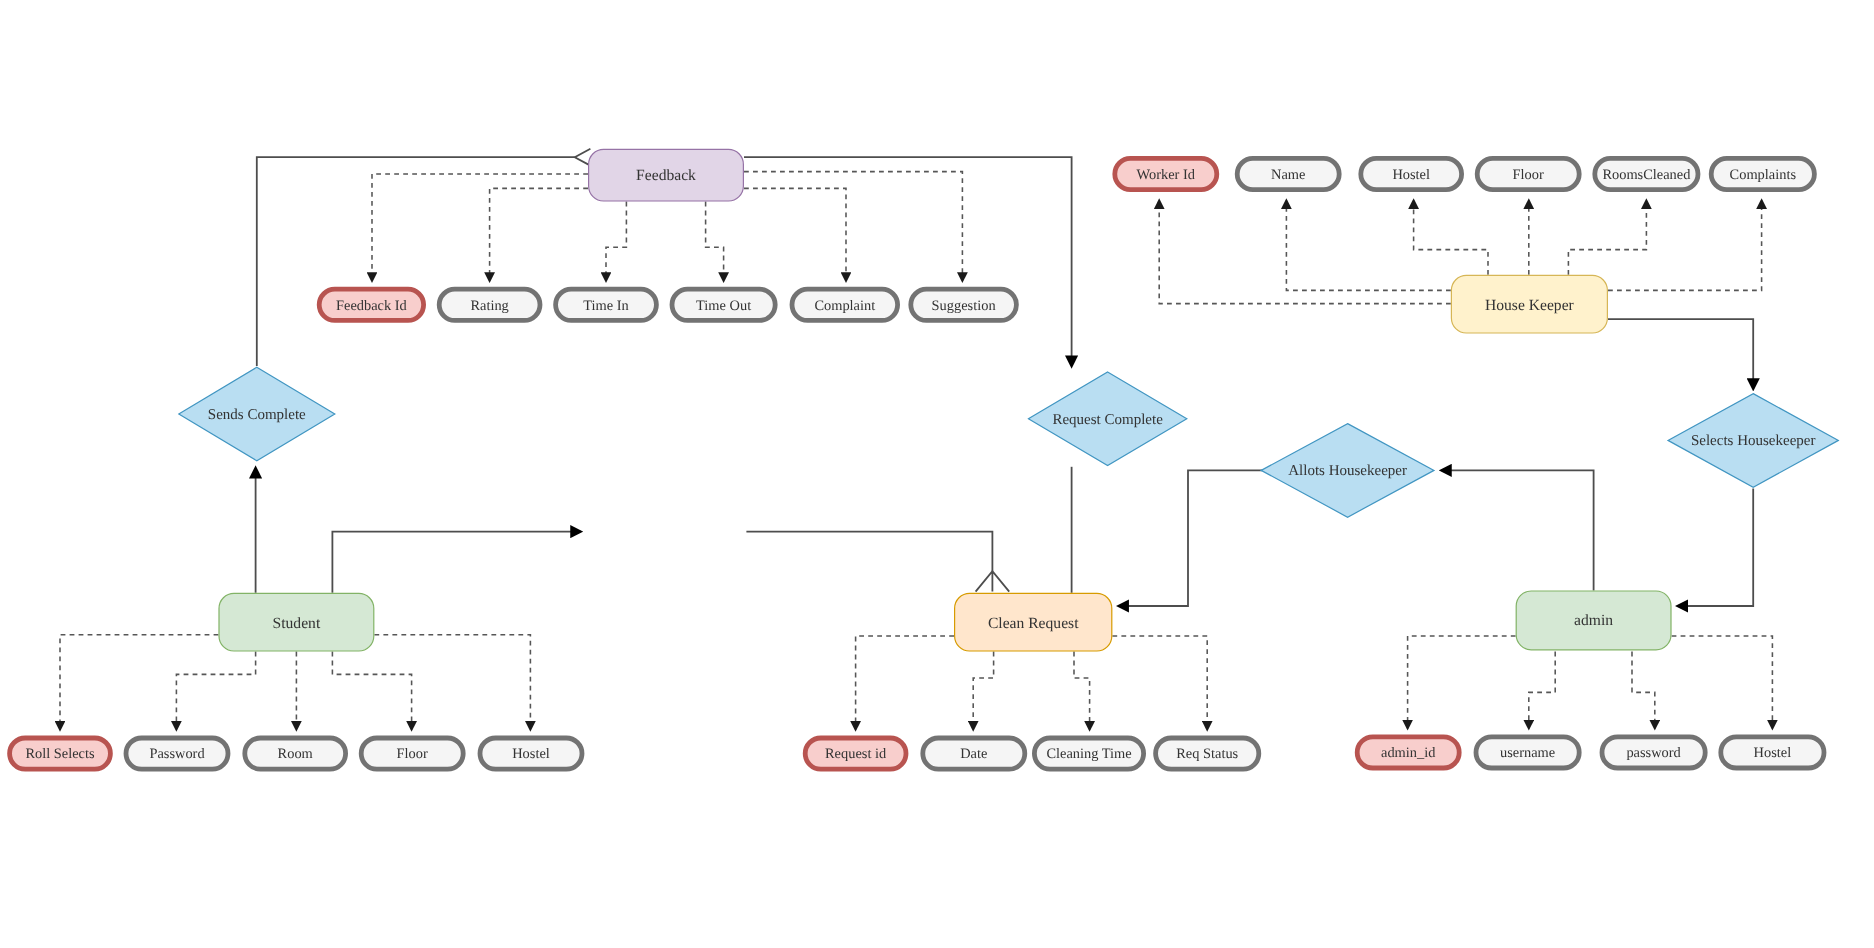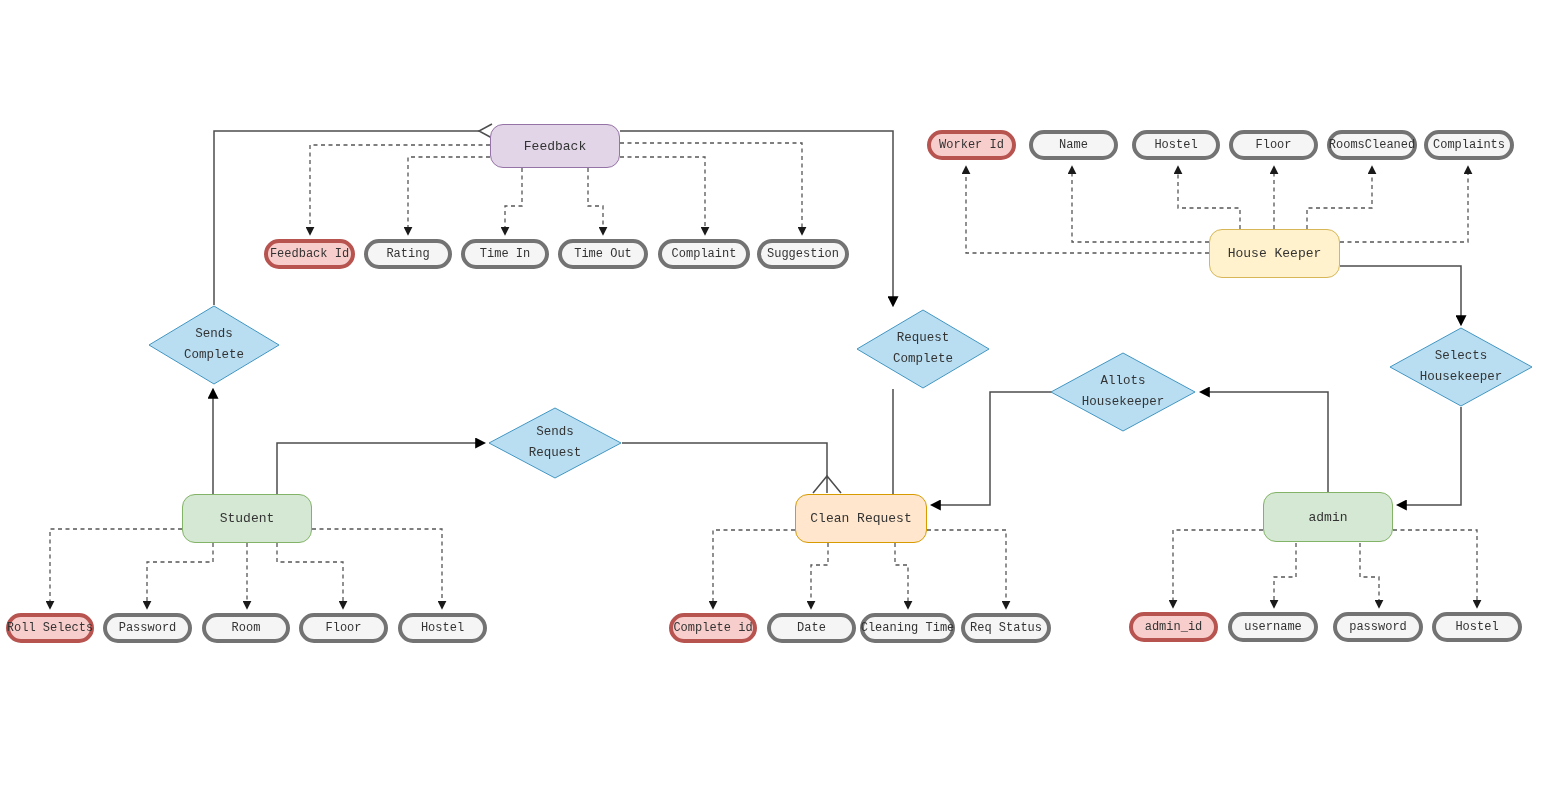--- a/index.html
+++ b/index.html
@@ -1,18 +1,18 @@
 <!DOCTYPE html>
 <html><head>
 <meta charset="utf-8">
 <style>
   html,body{margin:0;padding:0;background:#ffffff;}
   #canvas{
     position:relative;width:1562px;height:756px;background:#ffffff;overflow:hidden;
-    font-family:Liberation Mono, monospace;
+    font-family:Liberation Serif, serif;
   }
   #edges{position:absolute;left:0;top:0;width:1562px;height:790px;}
   .entity{
     position:absolute;border-radius:13px;border:1px solid #000;
     display:flex;align-items:center;justify-content:center;
     font-size:13px;color:#333;box-sizing:border-box;
   }
   .ent-purple{background:#e1d5e7;border-color:#9673a6;}
   .ent-yellow{background:#fff2cc;border-color:#d6b656;}
   .ent-green {background:#d5e8d4;border-color:#82b366;}
@@ -120,26 +120,20 @@
     <span>admin</span>
   </div>
 
   <div class="diamond" style="left:148px;top:305px;width:132px;height:80px;">
     <svg width="132" height="80">
       <polygon points="66,1 131,40 66,79 1,40" fill="#b9def2" stroke="#4296c2" stroke-width="1"></polygon>
     </svg>
     <div class="lbl">Sends Complete</div>
   </div>
 
-  <div class="diamond" style="left:488px;top:407px;width:134px;height:72px;">
-    <svg width="134" height="72">
-      <polygon points="67,1 133,36 67,71 1,36" fill="#b9def2" stroke="#4296c2" stroke-width="1"></polygon>
-    </svg>
-    <div class="lbl">Sends Request</div>
-  </div>
 
   <div class="diamond" style="left:856px;top:309px;width:134px;height:80px;">
     <svg width="134" height="80">
       <polygon points="67,1 133,40 67,79 1,40" fill="#b9def2" stroke="#4296c2" stroke-width="1"></polygon>
     </svg>
     <div class="lbl">Request Complete</div>
   </div>
 
   <div class="diamond" style="left:1050px;top:352px;width:146px;height:80px;">
     <svg width="146" height="80">
@@ -203,21 +197,21 @@
     <span>Room</span>
     </div>
   <div class="pill" style="left:299px;top:613px;width:89px;">
     <span>Floor</span>
     </div>
   <div class="pill" style="left:398px;top:613px;width:89px;">
     <span>Hostel</span>
     </div>
 
   <div class="pill key" style="left:669px;top:613px;width:88px;">
-    <span>Complete id</span>
+    <span>Request id</span>
     </div>
   <div class="pill" style="left:767px;top:613px;width:89px;">
     <span>Date</span>
     </div>
   <div class="pill" style="left:860px;top:613px;width:95px;">
     <span>Cleaning Time</span>
     </div>
   <div class="pill" style="left:961px;top:613px;width:90px;">
     <span>Req Status</span>
     </div>

